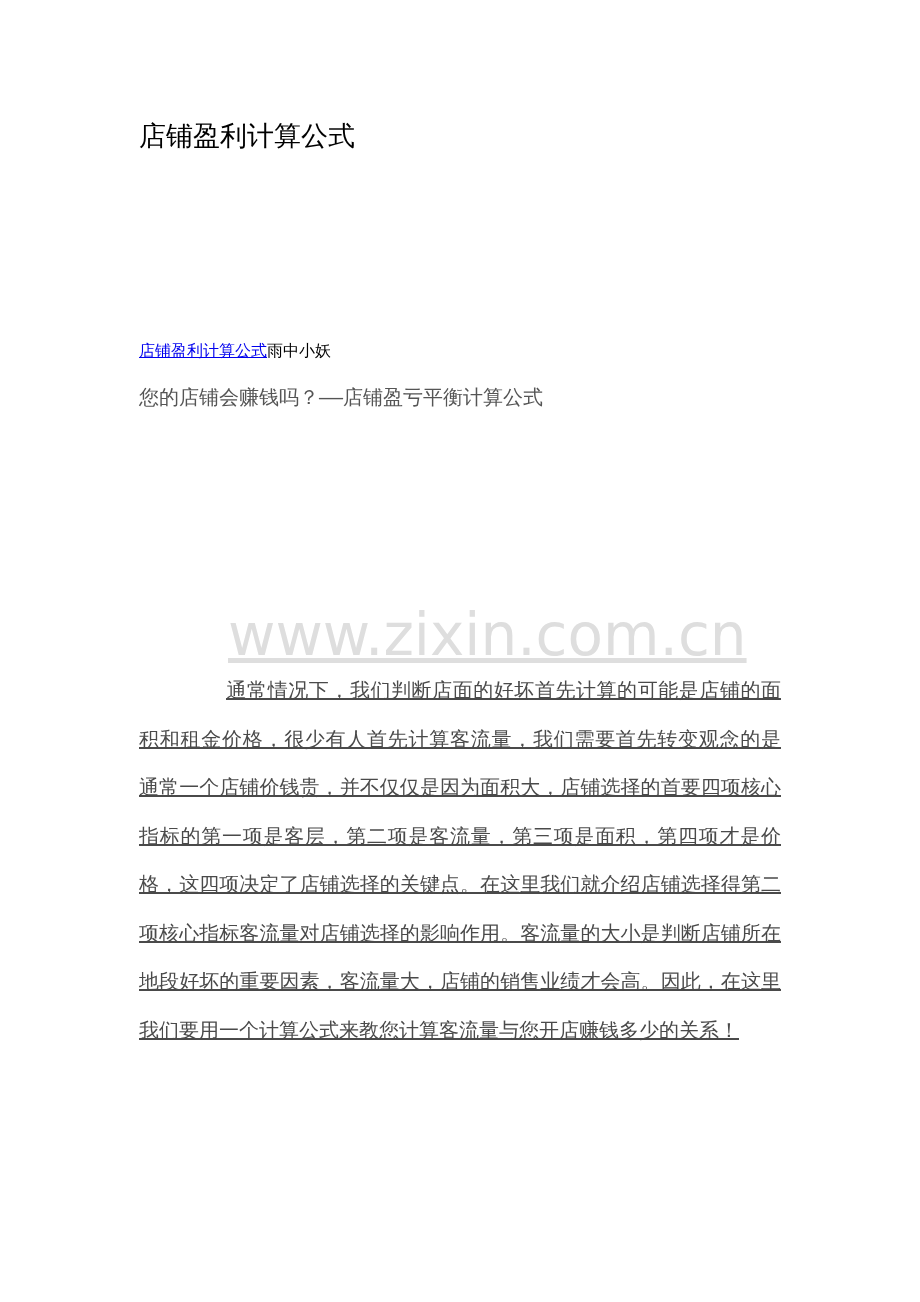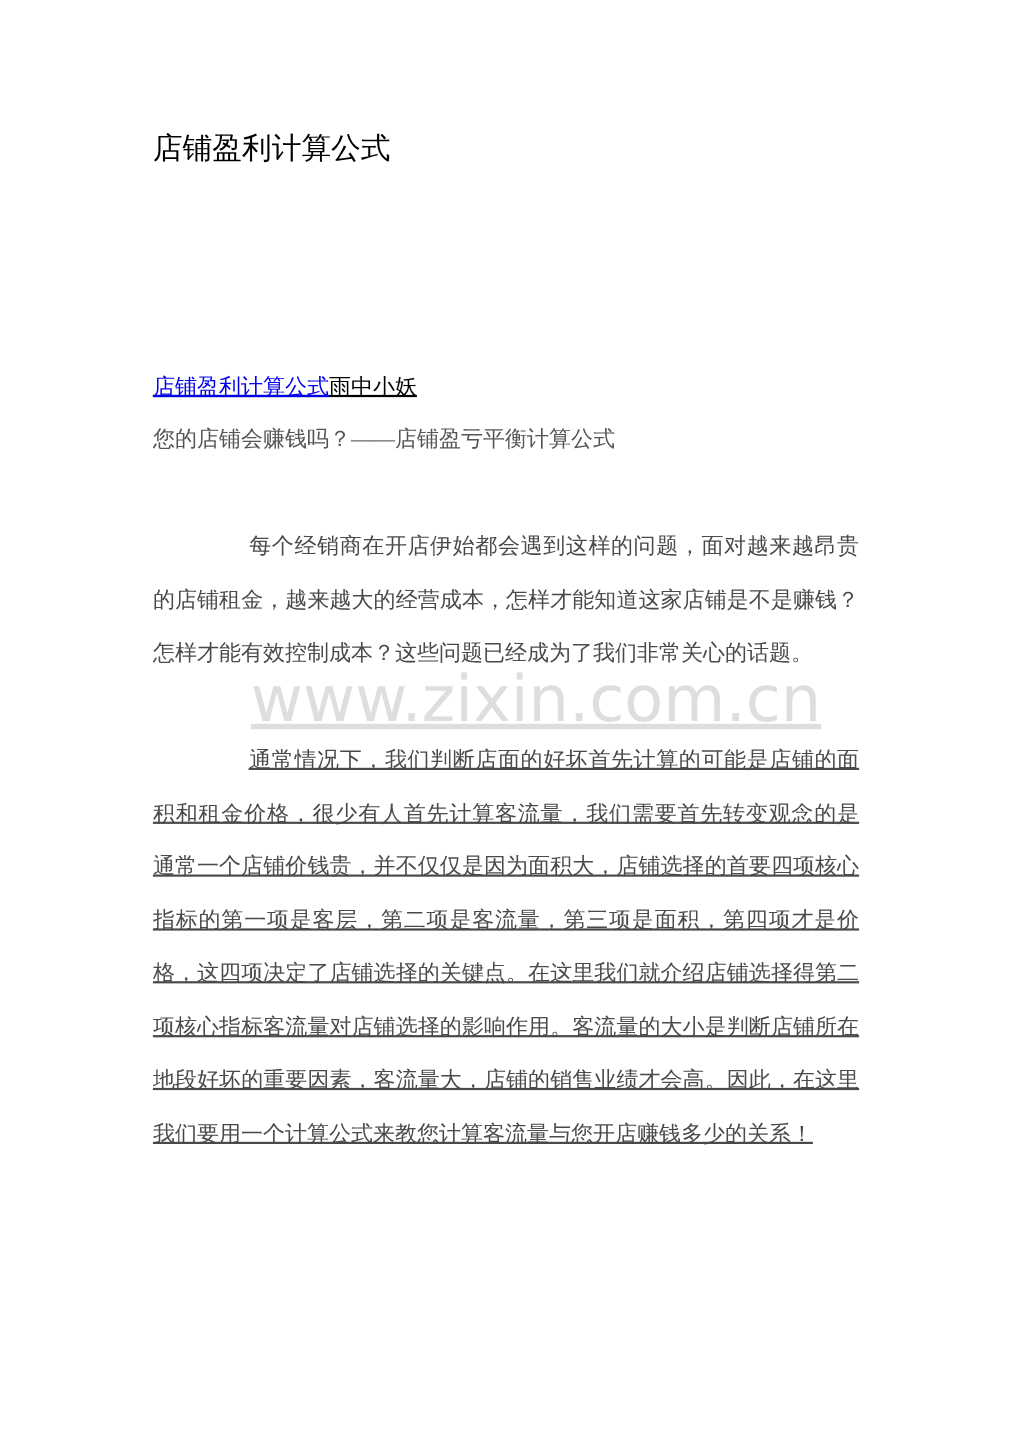--- a/index.html
+++ b/index.html
@@ -27,38 +27,37 @@
       line-height: 36px;
       color: #000000;
       font-weight: normal;
       margin: 0;
       letter-spacing: 0px;
     }
     .byline {
       position: absolute;
       left: 139px;
       top: 336px;
-      font-size: 20px;
+      font-size: 16px;
       line-height: 30px;
       color: #000000;
       font-family: "DejaVu Sans", "Liberation Sans", sans-serif;
-      text-decoration: underline;
     }
     .byline a {
       color: #0000ee;
       text-decoration: underline;
     }
     .subtitle {
       position: absolute;
       left: 139px;
       top: 384px;
       font-size: 20px;
       line-height: 30px;
       color: #555555;
-      font-family: Liberation Serif, serif;
+      font-family: Liberation Mono, monospace;
       text-align: right;
     }
     .body-text {
       position: absolute;
       left: 139px;
       width: 642px;
       font-size: 20px;
       line-height: 48.5px;
       color: #4a4a4a;
       text-align: justify;
@@ -93,17 +92,16 @@
   <h1 class="doc-title">店铺盈利计算公式</h1>
 
   <div class="byline">
     <a href="#">店铺盈利计算公式</a><span>雨中小妖</span>
   </div>
 
   <div class="subtitle">您的店铺会赚钱吗？——店铺盈亏平衡计算公式</div>
 
   <div class="watermark">www.zixin.com.cn</div>
 
-  <p class="body-text para1"><span class="indent"></span><span>每个经销商在开店伊始都会遇到这样的问题，面对越来越昂贵的店铺租金，越来越大的经营成本，怎样才能知道这家店铺是不是赚钱？怎样才能有效控制成本？这些问题已经成为了我们非常关心的话题。</span></p>
 
   <p class="body-text para2"><span class="indent"></span><span>通常情况下，我们判断店面的好坏首先计算的可能是店铺的面积和租金价格，很少有人首先计算客流量，我们需要首先转变观念的是 通常一个店铺价钱贵，并不仅仅是因为面积大，店铺选择的首要四项核心指标的第一项是客层，第二项是客流量，第三项是面积，第四项才是价格，这四项决定了店铺选择的关键点。在这里我们就介绍店铺选择得第二项核心指标客流量对店铺选择的影响作用。客流量的大小是判断店铺所在地段好坏的重要因素，客流量大，店铺的销售业绩才会高。因此，在这里我们要用一个计算公式来教您计算客流量与您开店赚钱多少的关系！</span></p>
 
 </div>
 
 </body></html>

